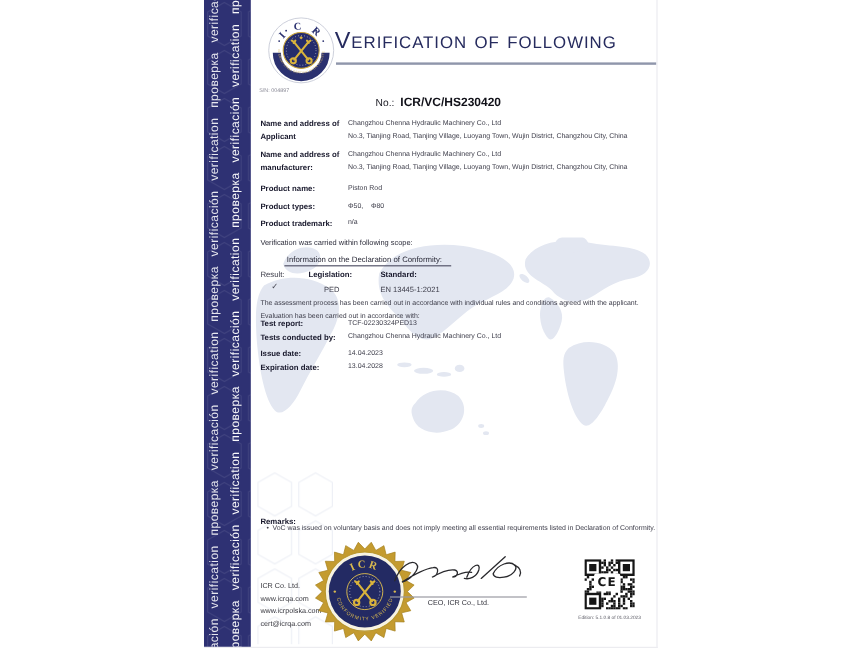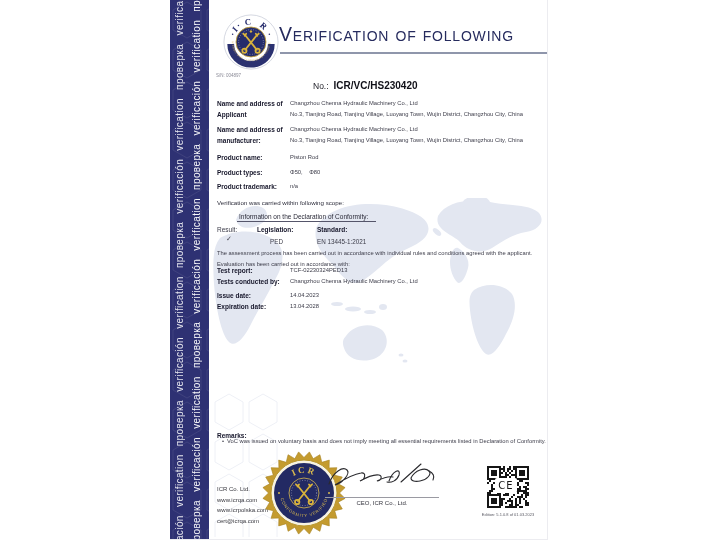--- a/index.html
+++ b/index.html
@@ -49,21 +49,21 @@
 
   .seal { position:absolute; left:92px; top:451px; }
   .signature { position:absolute; left:153px; top:458px; }
   .sig-rule { position:absolute; left:155px; top:497px; width:114px; height:1px; background:#9a9aa2; }
   .ceo { position:absolute; left:155px; top:500px; width:114px; text-align:center; font-size:6px; color:#33333c; }
 
   .qr { position:absolute; left:317px; top:466px; }
   .qr svg { display:block; }
   .ce-mark { position:absolute; left:325px; top:478px; width:22px; height:15px; background:#ffffff;
              display:flex; align-items:center; justify-content:center;
-             font-size:10px; font-weight:normal; color:#161616; letter-spacing:1px; border-radius:2px;
+             font-size:10px; font-weight:bold; color:#161616; letter-spacing:1px; border-radius:2px;
              font-family:"DejaVu Sans", sans-serif; }
   .edition { position:absolute; left:308px; top:512px; width:60px; text-align:center; font-size:4px; color:#5a5a64; }
 </style>
 </head>
 <body>
 
 <div class="canvas">
   <div class="page">
 
     <div class="band">

